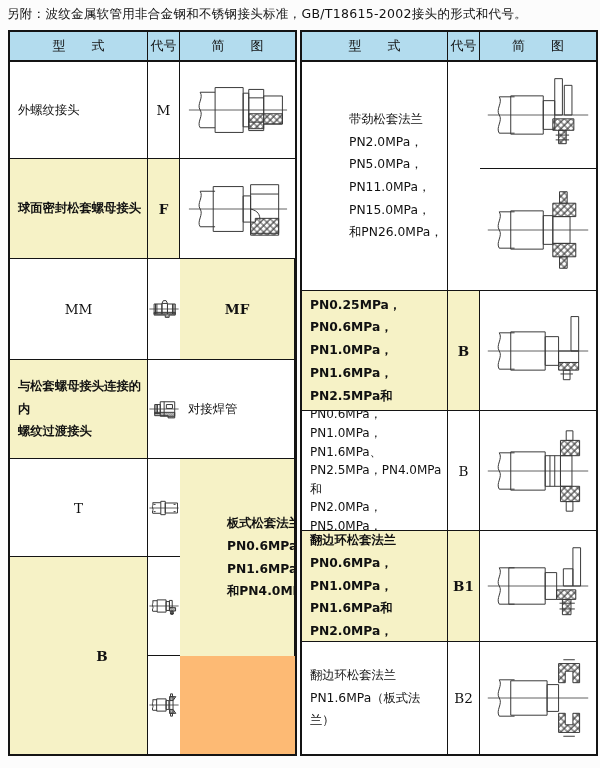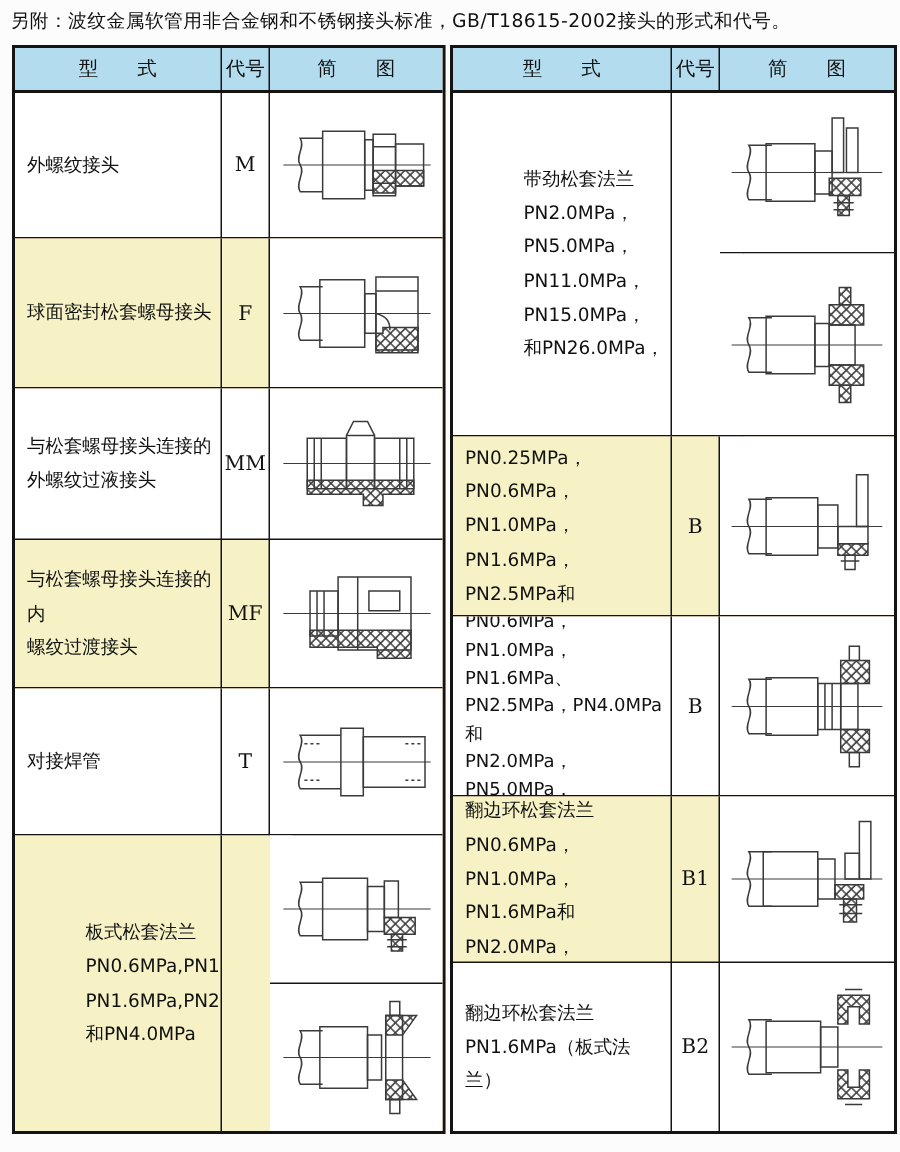--- a/index.html
+++ b/index.html
@@ -10,21 +10,21 @@
   .tbl{display:grid;border:2px solid #141414;background:#fdba74;}
   .tbl-left{grid-template-columns:138px 32px 115px;grid-template-rows:30px 97px 100px 101px 99px 98px 99px 98px;}
   .tbl-right{grid-template-columns:146px 32px 116px;grid-template-rows:30px 107px 122px 120px 120px 111px 112px;}
   .c{border-right:1px solid #141414;border-bottom:1px solid #141414;display:flex;align-items:center;justify-content:center;box-sizing:border-box;background:#fff;overflow:hidden;}
   .c3{border-right:none;}
   .rb{border-bottom:none;}
   .hd{background:#b3dcee;font-size:13px;border-bottom:2px solid #141414;}
   .t{justify-content:flex-start;text-align:left;padding:4px 3px 4px 8px;font-size:12.3px;line-height:1.85;white-space:pre-line;}
   .tight{line-height:1.55;font-size:12px;}
   .k{font-family:"DejaVu Serif","Liberation Serif",serif;font-size:13.5px;}
-  .hl{background:#f6f2c6;}
+  .hl{background:#f6f2c6;font-weight:bold;}
   .sp2{grid-row:span 2;padding-left:47px;}
   .dg{display:block;}
   .dg *{vector-effect:non-scaling-stroke;}
   svg line,svg path,svg rect{stroke:#3a3a3a;stroke-width:1;fill:none;}
   svg .hx{fill:url(#hx);}
   svg .cl{stroke-width:0.8;}
   svg .dash{stroke-dasharray:2 2;}
 </style>
 </head>
 <body>
@@ -73,41 +73,39 @@
           <rect x="31" y="22" width="32" height="48"></rect>
           <rect x="63" y="32" width="8" height="28"></rect>
           <rect x="71" y="20" width="30" height="52"></rect>
           <line x1="71" y1="30" x2="101" y2="30"></line>
           <path d="M71 46 C79 48 81 52 81 58"></path>
           <path class="hx" d="M71 60 H76 V56 H101 V74 H71 Z"></path>
           <line class="cl" x1="5" y1="46" x2="110" y2="46"></line>
         </svg>
       </div>
 
-      <div class="c t">与松套螺母接头连接的
-外螺纹过液接头</div>
       <div class="c k">MM</div>
       <div class="c c3">
         <svg class="dg" width="108" height="86" viewBox="0 0 115 92">
           <rect x="22" y="28" width="28" height="36"></rect>
           <line x1="27" y1="28" x2="27" y2="64"></line>
             <line x1="32" y1="28" x2="32" y2="64"></line>
           <path d="M50 26 L55 16 H65 L70 26"></path>
           <rect x="50" y="26" width="20" height="38"></rect>
           <rect x="70" y="28" width="28" height="36"></rect>
           <line x1="88" y1="28" x2="88" y2="64"></line>
             <line x1="93" y1="28" x2="93" y2="64"></line>
           <path class="hx" d="M22 58 H98 V68 H76 V76 H62 V68 H22 Z"></path>
           <line class="cl" x1="5" y1="46" x2="110" y2="46"></line>
         </svg>
       </div>
 
+      <div class="c k hl">MF</div>
       <div class="c t hl">与松套螺母接头连接的内
 螺纹过渡接头</div>
-      <div class="c k hl">MF</div>
       <div class="c c3">
         <svg class="dg" width="108" height="86" viewBox="0 0 115 92">
           <rect x="24" y="30" width="20" height="32"></rect>
           <line x1="29" y1="30" x2="29" y2="62"></line>
             <line x1="34" y1="30" x2="34" y2="62"></line>
           <rect x="44" y="20" width="52" height="52"></rect>
           <line x1="58" y1="20" x2="58" y2="72"></line>
           <rect x="66" y="30" width="22" height="14"></rect>
           <path class="hx" d="M24 58 H96 V78 H72 V70 H24 Z"></path>
           <line class="cl" x1="5" y1="46" x2="110" y2="46"></line>

